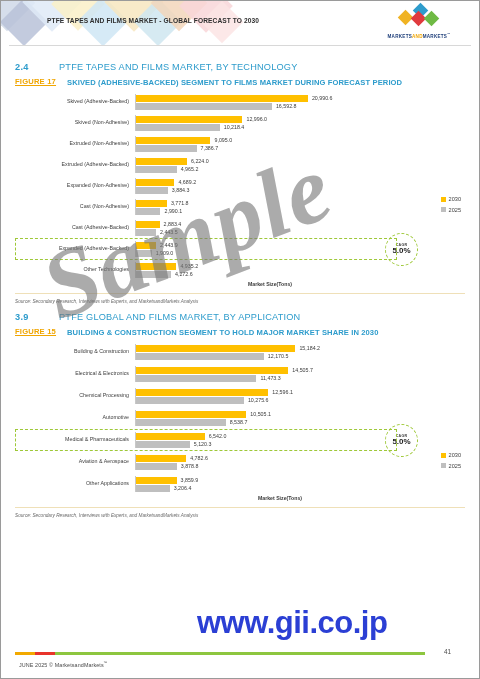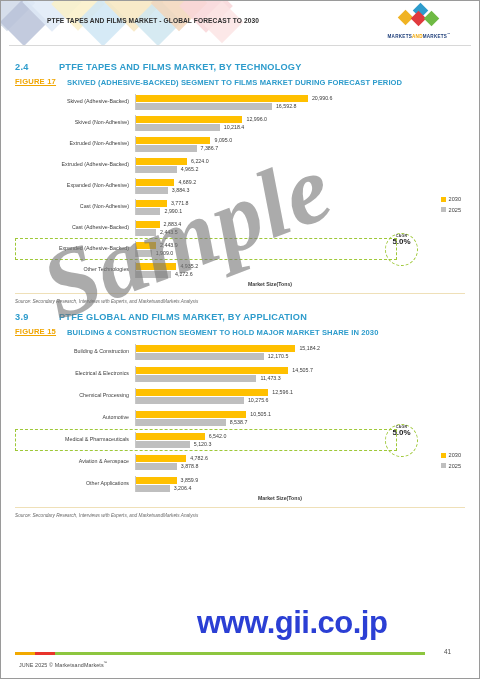--- a/index.html
+++ b/index.html
@@ -69,21 +69,21 @@
     display: flex; align-items: baseline;
     margin-top: 8px; margin-bottom: 5px;
     padding-left: 52px;
   }
   .sec-num {
     color: #2e9ccc; font-weight: bold; font-size: 9.2px;
     width: 44px; margin-left: -52px; padding-left: 0;
     letter-spacing: .3px;
   }
   .sec-title {
-    color: #2e9ccc; font-weight: bold; font-size: 9.2px;
+    color: #2e9ccc; font-weight: normal; font-size: 9.2px;
     letter-spacing: .2px;
   }
 
   .fig-head {
     display: flex; align-items: flex-start;
     margin-bottom: 6px;
   }
   .fig-label {
     color: #f0a500; font-weight: bold; font-size: 7.6px;
     text-decoration: underline;
@@ -138,21 +138,21 @@
     position: absolute;
     border: 1px dashed #9ec837;
     pointer-events: none;
   }
   .cagr {
     position: absolute;
     width: 33px; height: 33px; border-radius: 50%;
     border: 1px dashed #9ec837;
     background: #fff;
     display: flex; flex-direction: column;
-    align-items: center; 
+    align-items: center; justify-content: center;
     text-align: center;
   }
   .cagr .c1 { font-size: 3.6px; font-weight: bold; color: #3a3a3a; letter-spacing: .2px; }
   .cagr .c2 { font-size: 8px; font-weight: bold; color: #222; line-height: 1; }
 
   .source {
     font-size: 4.7px; color: #6a6a6a; font-style: italic;
     margin-top: 5px;
   }
   .src-rule { height: 1px; background: #efe0b8; margin-bottom: 3px; }

